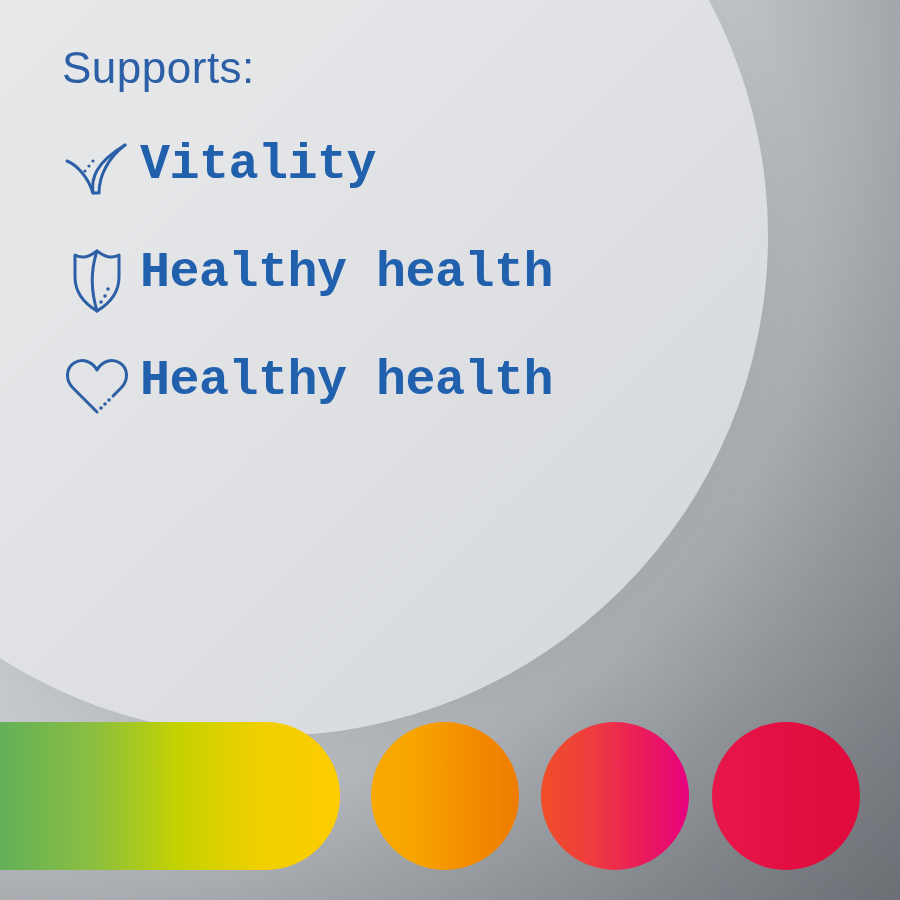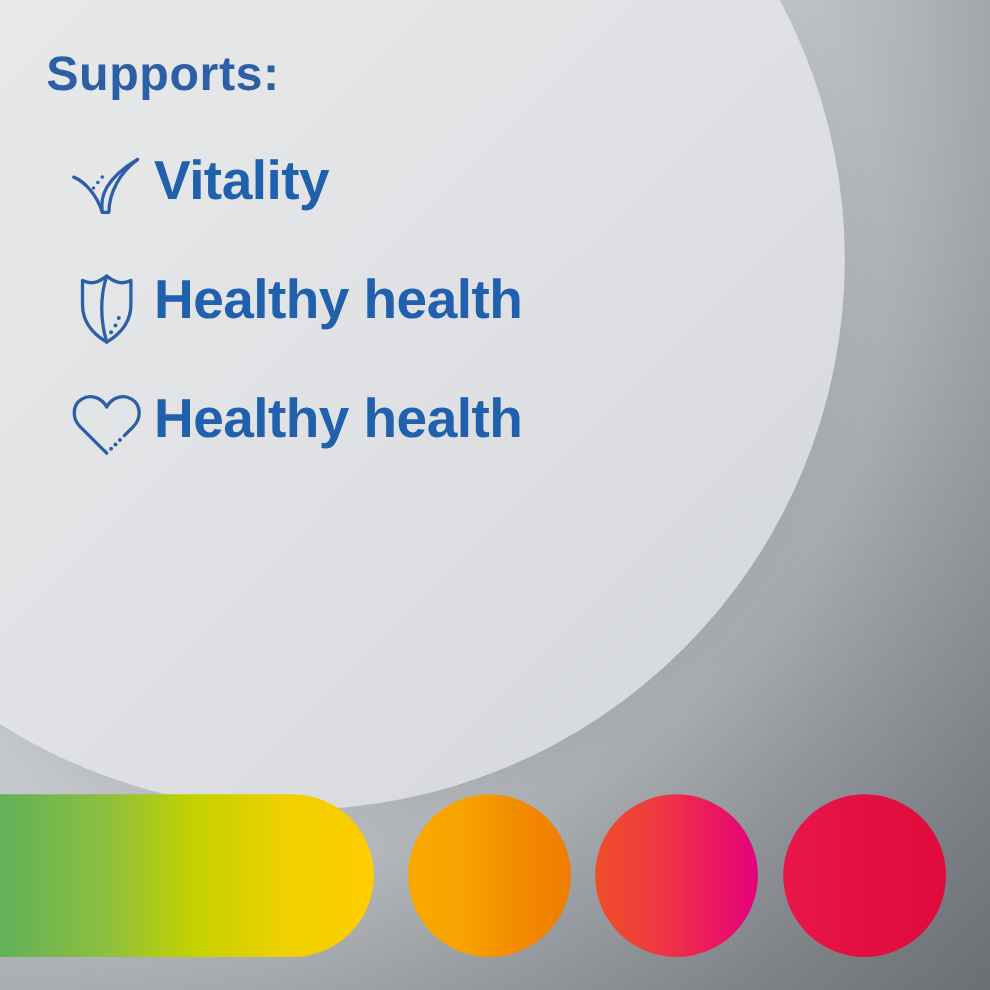--- a/index.html
+++ b/index.html
@@ -50,24 +50,24 @@
   
   .content {
     position: absolute;
     left: 0; top: 0;
     width: 900px;
     height: 900px;
   }
 
   .heading {
     position: absolute;
-    left: 42px;
+    left: 62px;
     top: 46px;
     font-size: 44px;
-    font-weight: 700;
+    font-weight: 400;
     letter-spacing: 0.5px;
     color: #2d5fa6;
     line-height: 1;
   }
 
   .list {
     position: absolute;
     left: 54px;
     top: 128px;
     width: 800px;
@@ -87,20 +87,21 @@
     justify-content: center;
   }
   .row .ico svg { display: block; }
   .row .txt {
     color: #2160ad;
     font-weight: 700;
     font-size: 50px;
     line-height: 0.98;
     letter-spacing: -0.5px;
     padding-top: 12px;
+    font-family: Liberation Mono, monospace;
   }
   .row .txt .l2 { display: block; }
 
   
   #row-vitality { margin-bottom: 22px; }
   #row-immune  { margin-bottom: 22px; }
   #row-mental  { margin-bottom: 26px; }
   #row-mental .ico { align-items: flex-start; padding-top: 8px; }
   #row-heart .ico  { align-items: center; }
 

